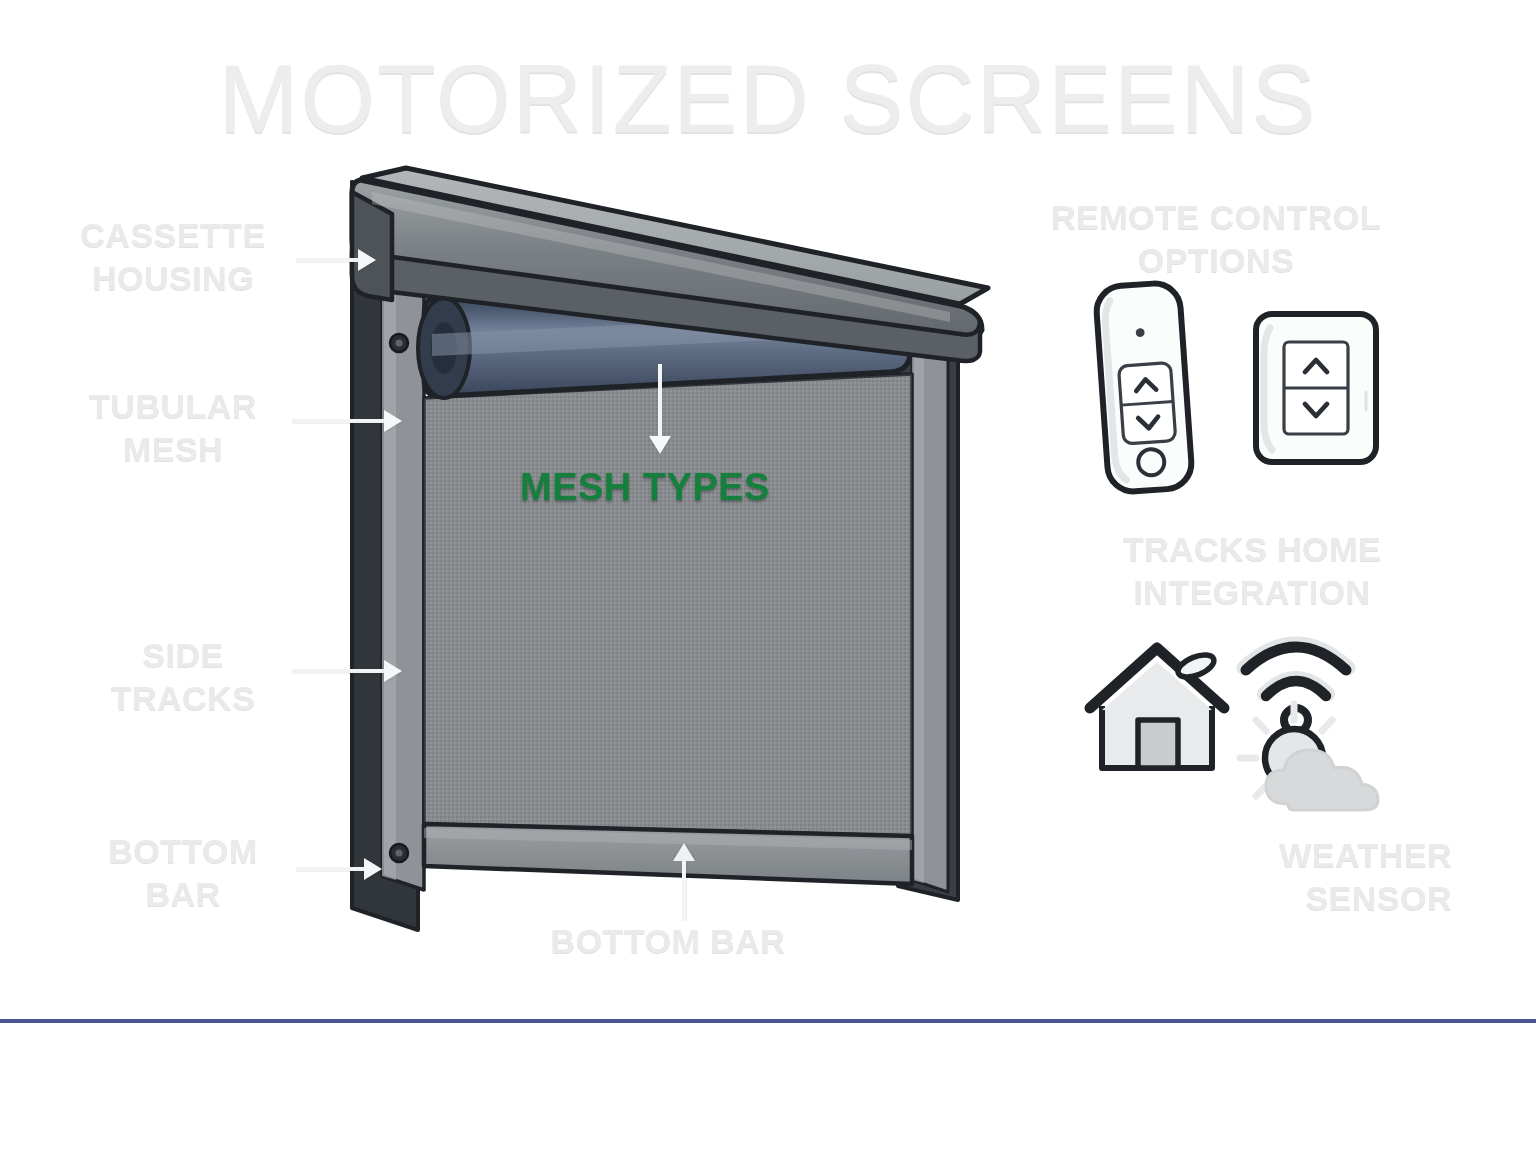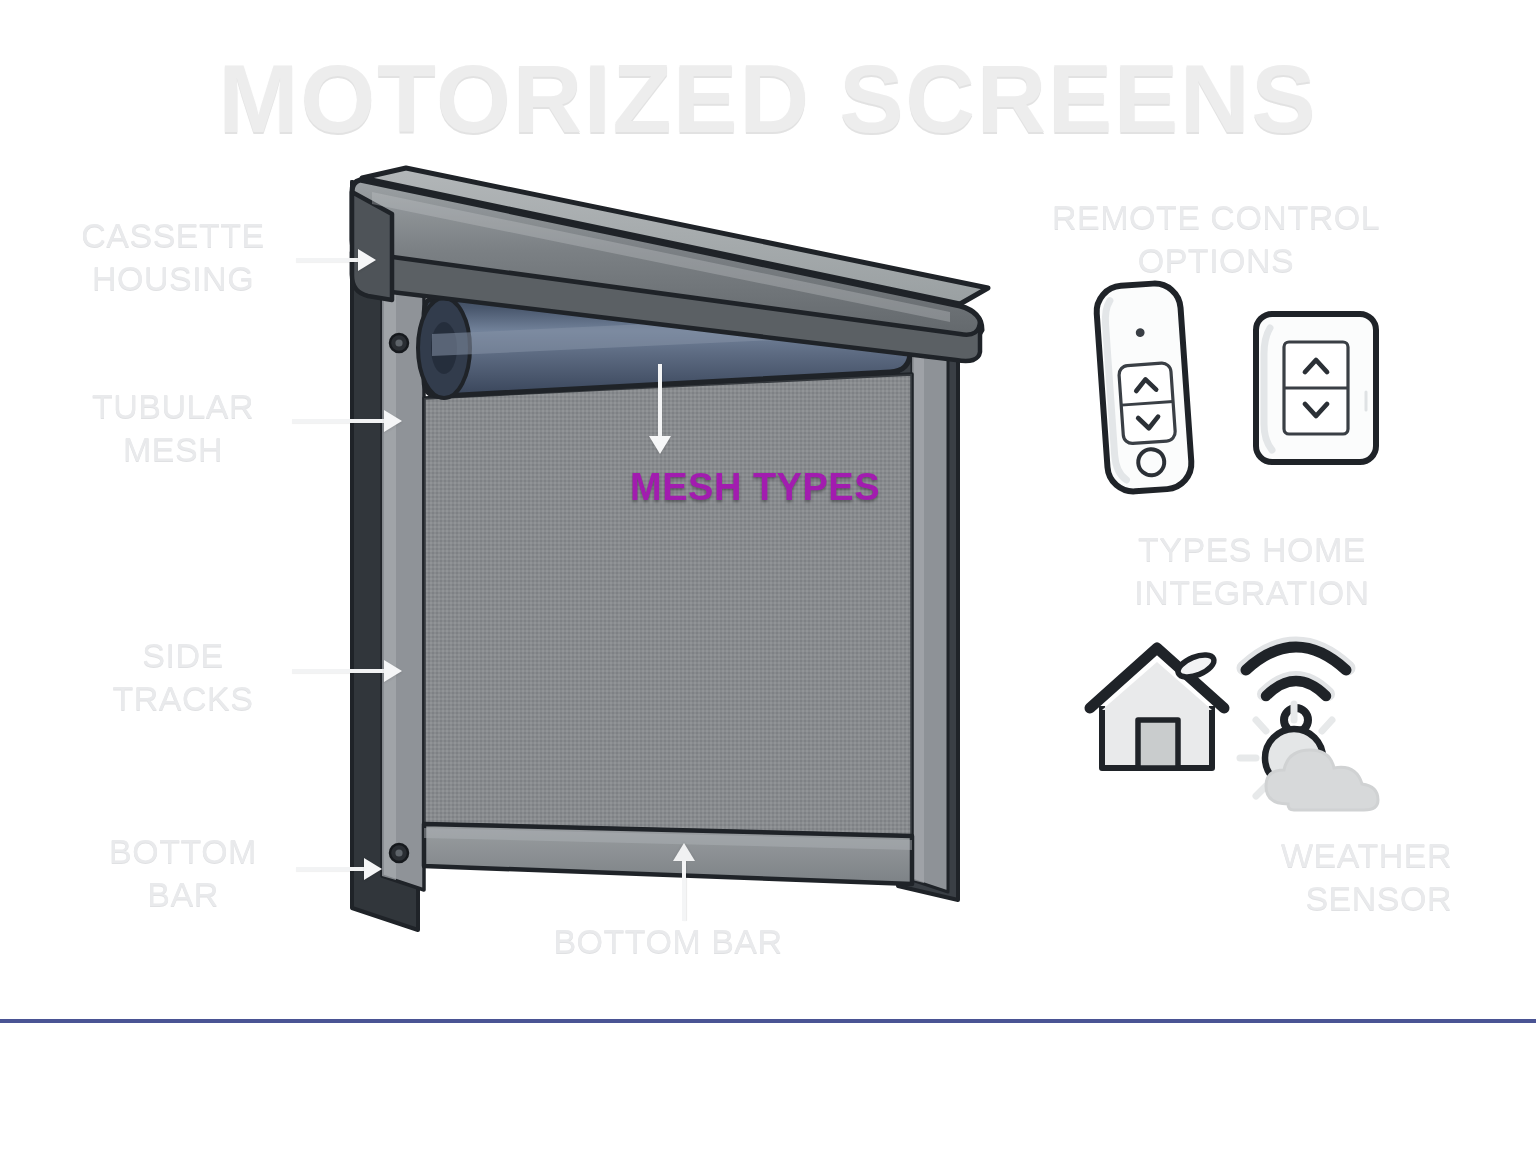--- a/index.html
+++ b/index.html
@@ -17,32 +17,32 @@
   }
 
   
   #page-title {
     position: absolute;
     left: 0;
     top: 44px;
     width: 1536px;
     text-align: center;
     font-size: 96px;
-    font-weight: 700;
+    font-weight: 400;
     letter-spacing: 2px;
     color: #ededed;
     text-shadow: 0 2px 0 #e2e2e2, 0 1px 2px rgba(0,0,0,0.04);
     white-space: nowrap;
   }
 
   
   .ghost-label {
     position: absolute;
     color: #e9eaec;
-    font-weight: 400;
+    font-weight: 700;
     font-size: 34px;
     line-height: 1.25;
     letter-spacing: 0.5px;
     text-align: center;
     text-shadow: 0 1px 0 #e0e1e3;
     white-space: pre-line;
   }
 
   
   .arrow-h {
@@ -94,24 +94,24 @@
     filter: drop-shadow(0 -1px 1px rgba(0,0,0,0.08));
     flex: 0 0 auto;
   }
 
   
   #mesh-types-label {
     position: absolute;
     left: 520px;
     top: 466px;
     width: 360px;
-    text-align: right;
+    text-align: left;
     font-size: 38px;
     font-weight: 700;
-    color: #a21caf;
+    color: #15803d;
     letter-spacing: 0.5px;
     text-shadow: 0 2px 3px rgba(0,0,0,0.32);
   }
 
   
   #screen-illustration {
     position: absolute;
     left: 0; top: 0;
   }
 
@@ -288,21 +288,21 @@
 <svg class="device-svg" style="left:1248px; top:306px;" width="136" height="164" viewBox="0 0 136 164">
   <rect x="8" y="8" width="120" height="148" rx="16" ry="16" fill="#fbfcfc" stroke="#1f2328" stroke-width="6"></rect>
   <path d="M22,22 Q16,32 16,48 L16,118 Q16,134 24,144" fill="none" stroke="#e3e6e8" stroke-width="7" stroke-linecap="round"></path>
   <rect x="36" y="36" width="64" height="92" rx="5" ry="5" fill="#ffffff" stroke="#3a3f45" stroke-width="3.2"></rect>
   <line x1="36" y1="82" x2="100" y2="82" stroke="#3a3f45" stroke-width="3"></line>
   <path d="M57,66 L68,54 L79,66" fill="none" stroke="#2b3036" stroke-width="4.8" stroke-linecap="round" stroke-linejoin="round"></path>
   <path d="M57,98 L68,110 L79,98" fill="none" stroke="#2b3036" stroke-width="4.8" stroke-linecap="round" stroke-linejoin="round"></path>
   <line x1="118" y1="86" x2="118" y2="104" stroke="#dfe2e4" stroke-width="3" stroke-linecap="round"></line>
 </svg>
 
-<div class="ghost-label" style="left:1052px; top:528px; width:400px;">TYPES HOME
+<div class="ghost-label" style="left:1052px; top:528px; width:400px;">TRACKS HOME
 INTEGRATION</div>
 
 <svg class="device-svg" style="left:1082px; top:628px;" width="150" height="152" viewBox="0 0 150 152">
   <path d="M20,78 L20,140 L130,140 L130,78" fill="#e9eaeb" stroke="#1f2328" stroke-width="6" stroke-linejoin="round"></path>
   <path d="M8,80 L75,20 L142,80" fill="none" stroke="#1f2328" stroke-width="11" stroke-linecap="round" stroke-linejoin="round"></path>
   <path d="M20,82 L75,34 L130,82" fill="#e9eaeb" stroke="none"></path>
   <rect x="56" y="92" width="40" height="48" fill="#c9cccd" stroke="#1f2328" stroke-width="5.5" stroke-linejoin="round"></rect>
   <ellipse cx="114" cy="38" rx="19" ry="9" transform="rotate(-22 114 38)" fill="#f2f3f4" stroke="#1f2328" stroke-width="5.5"></ellipse>
 </svg>
 

